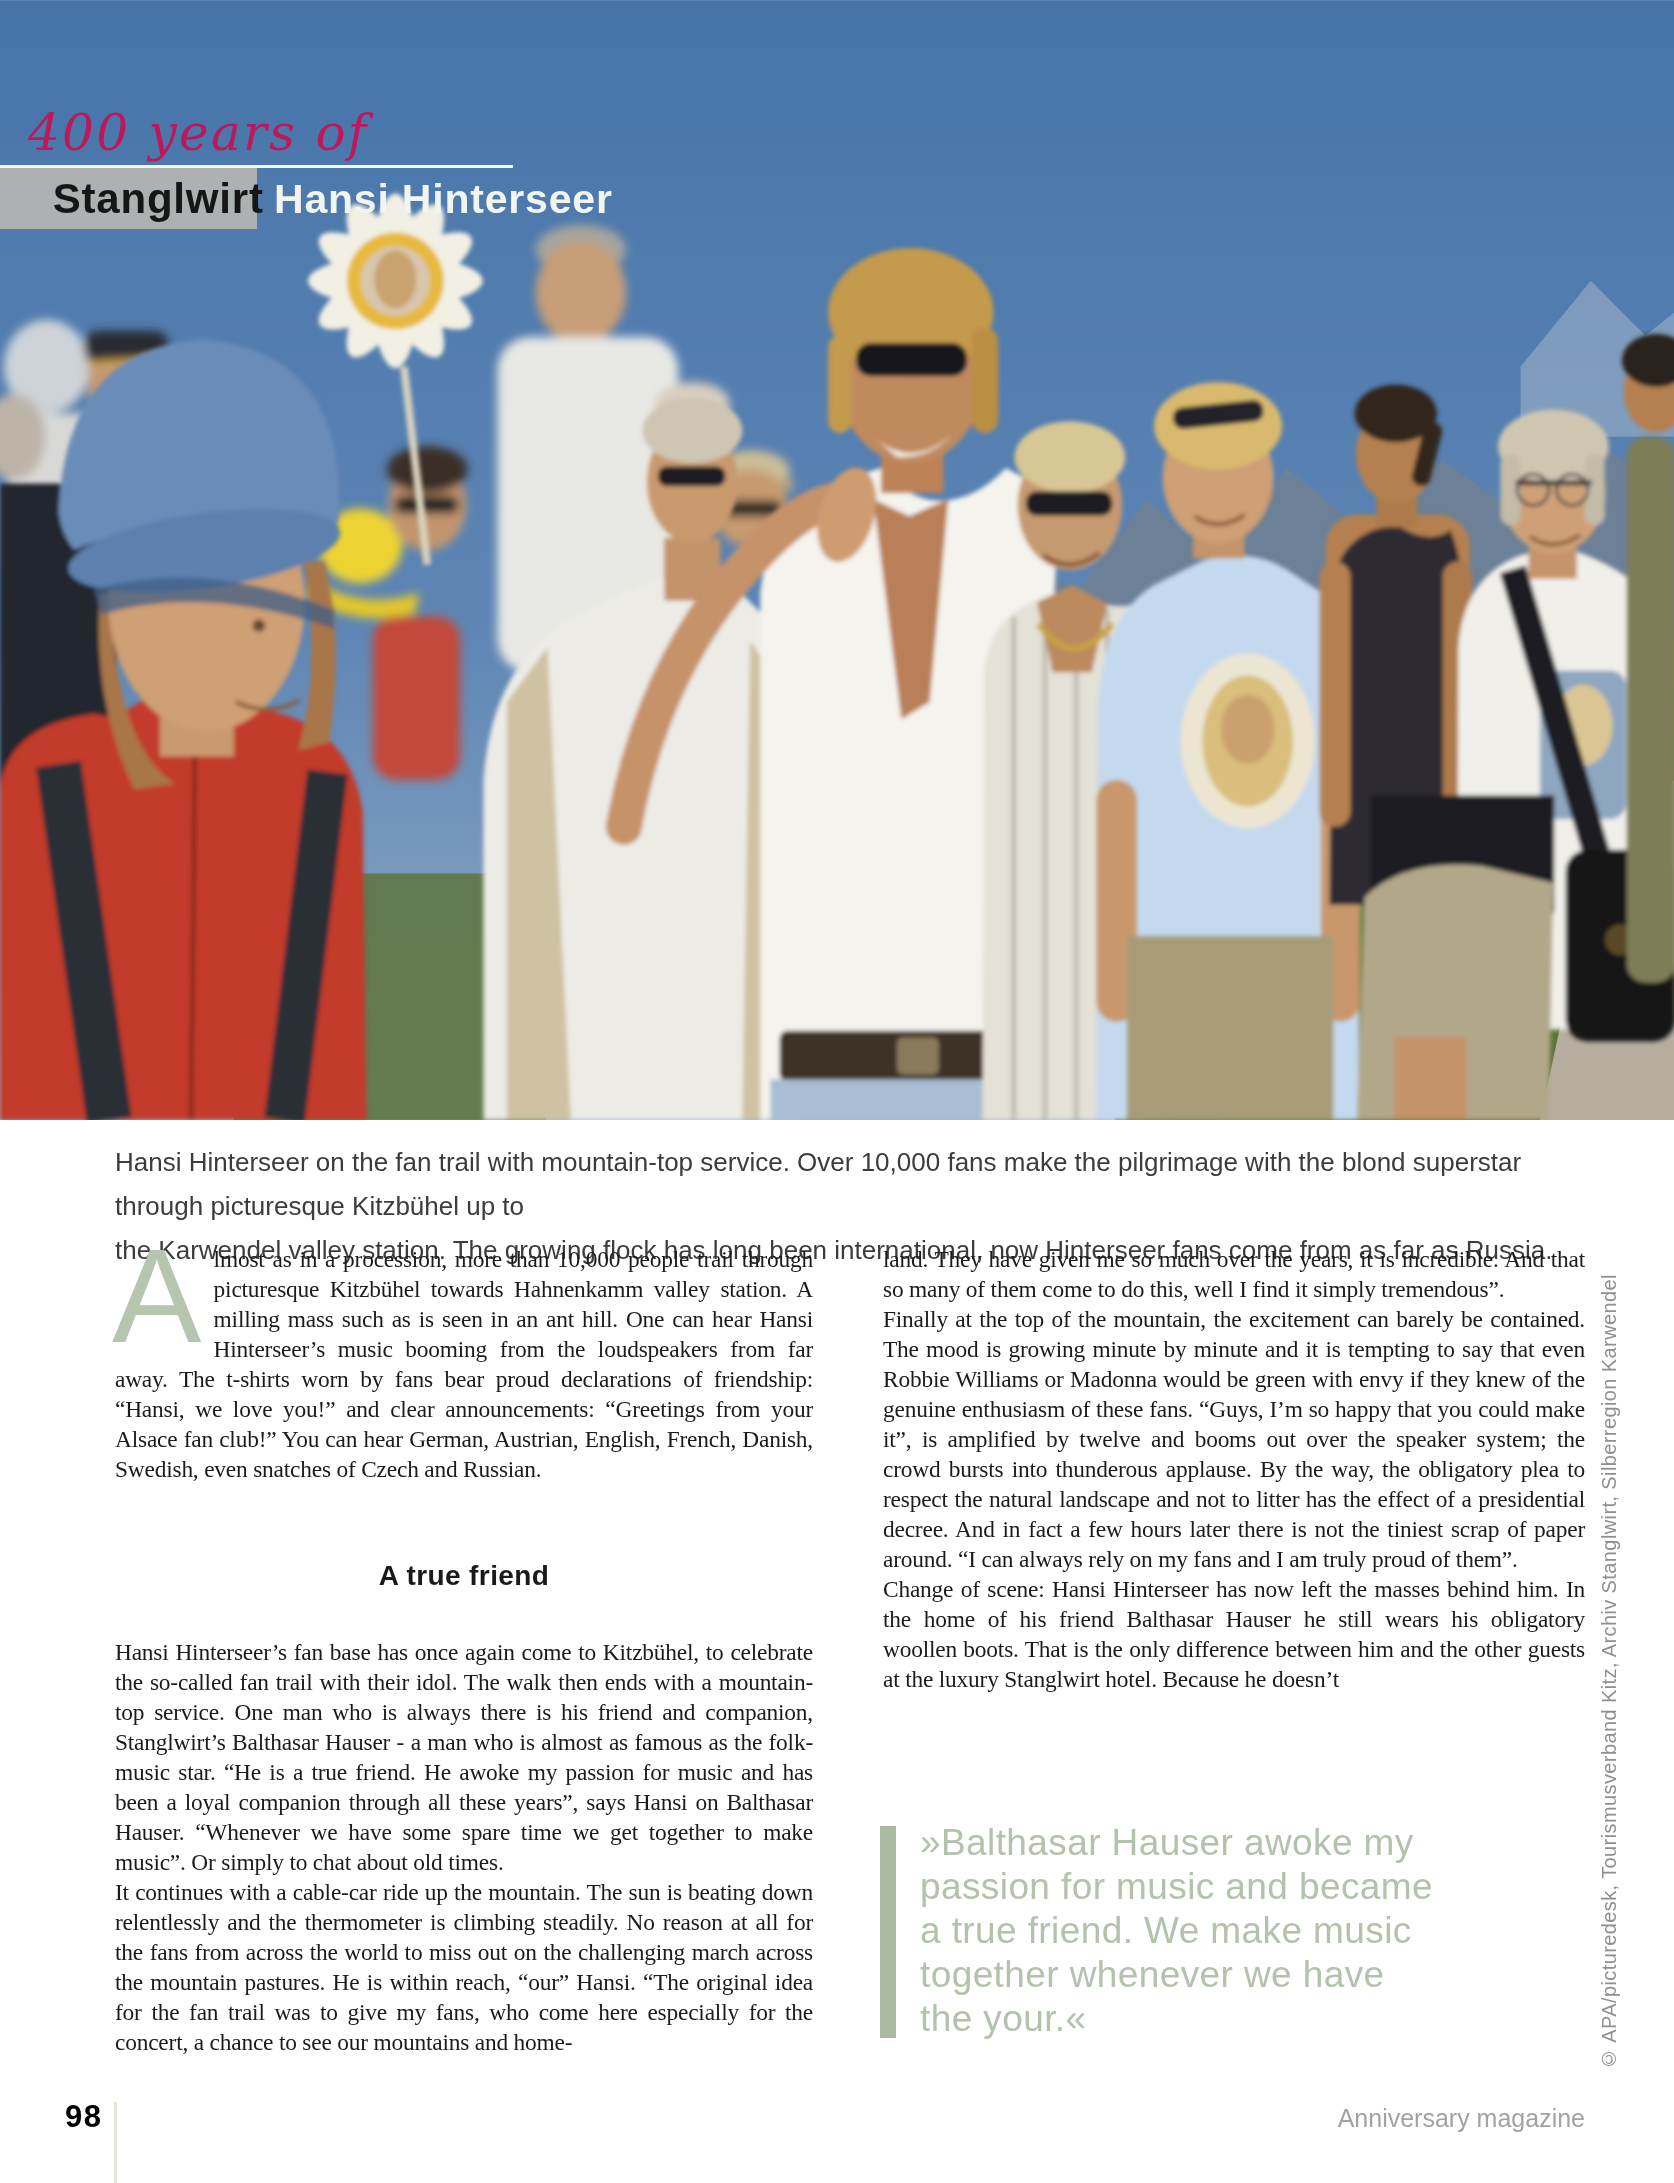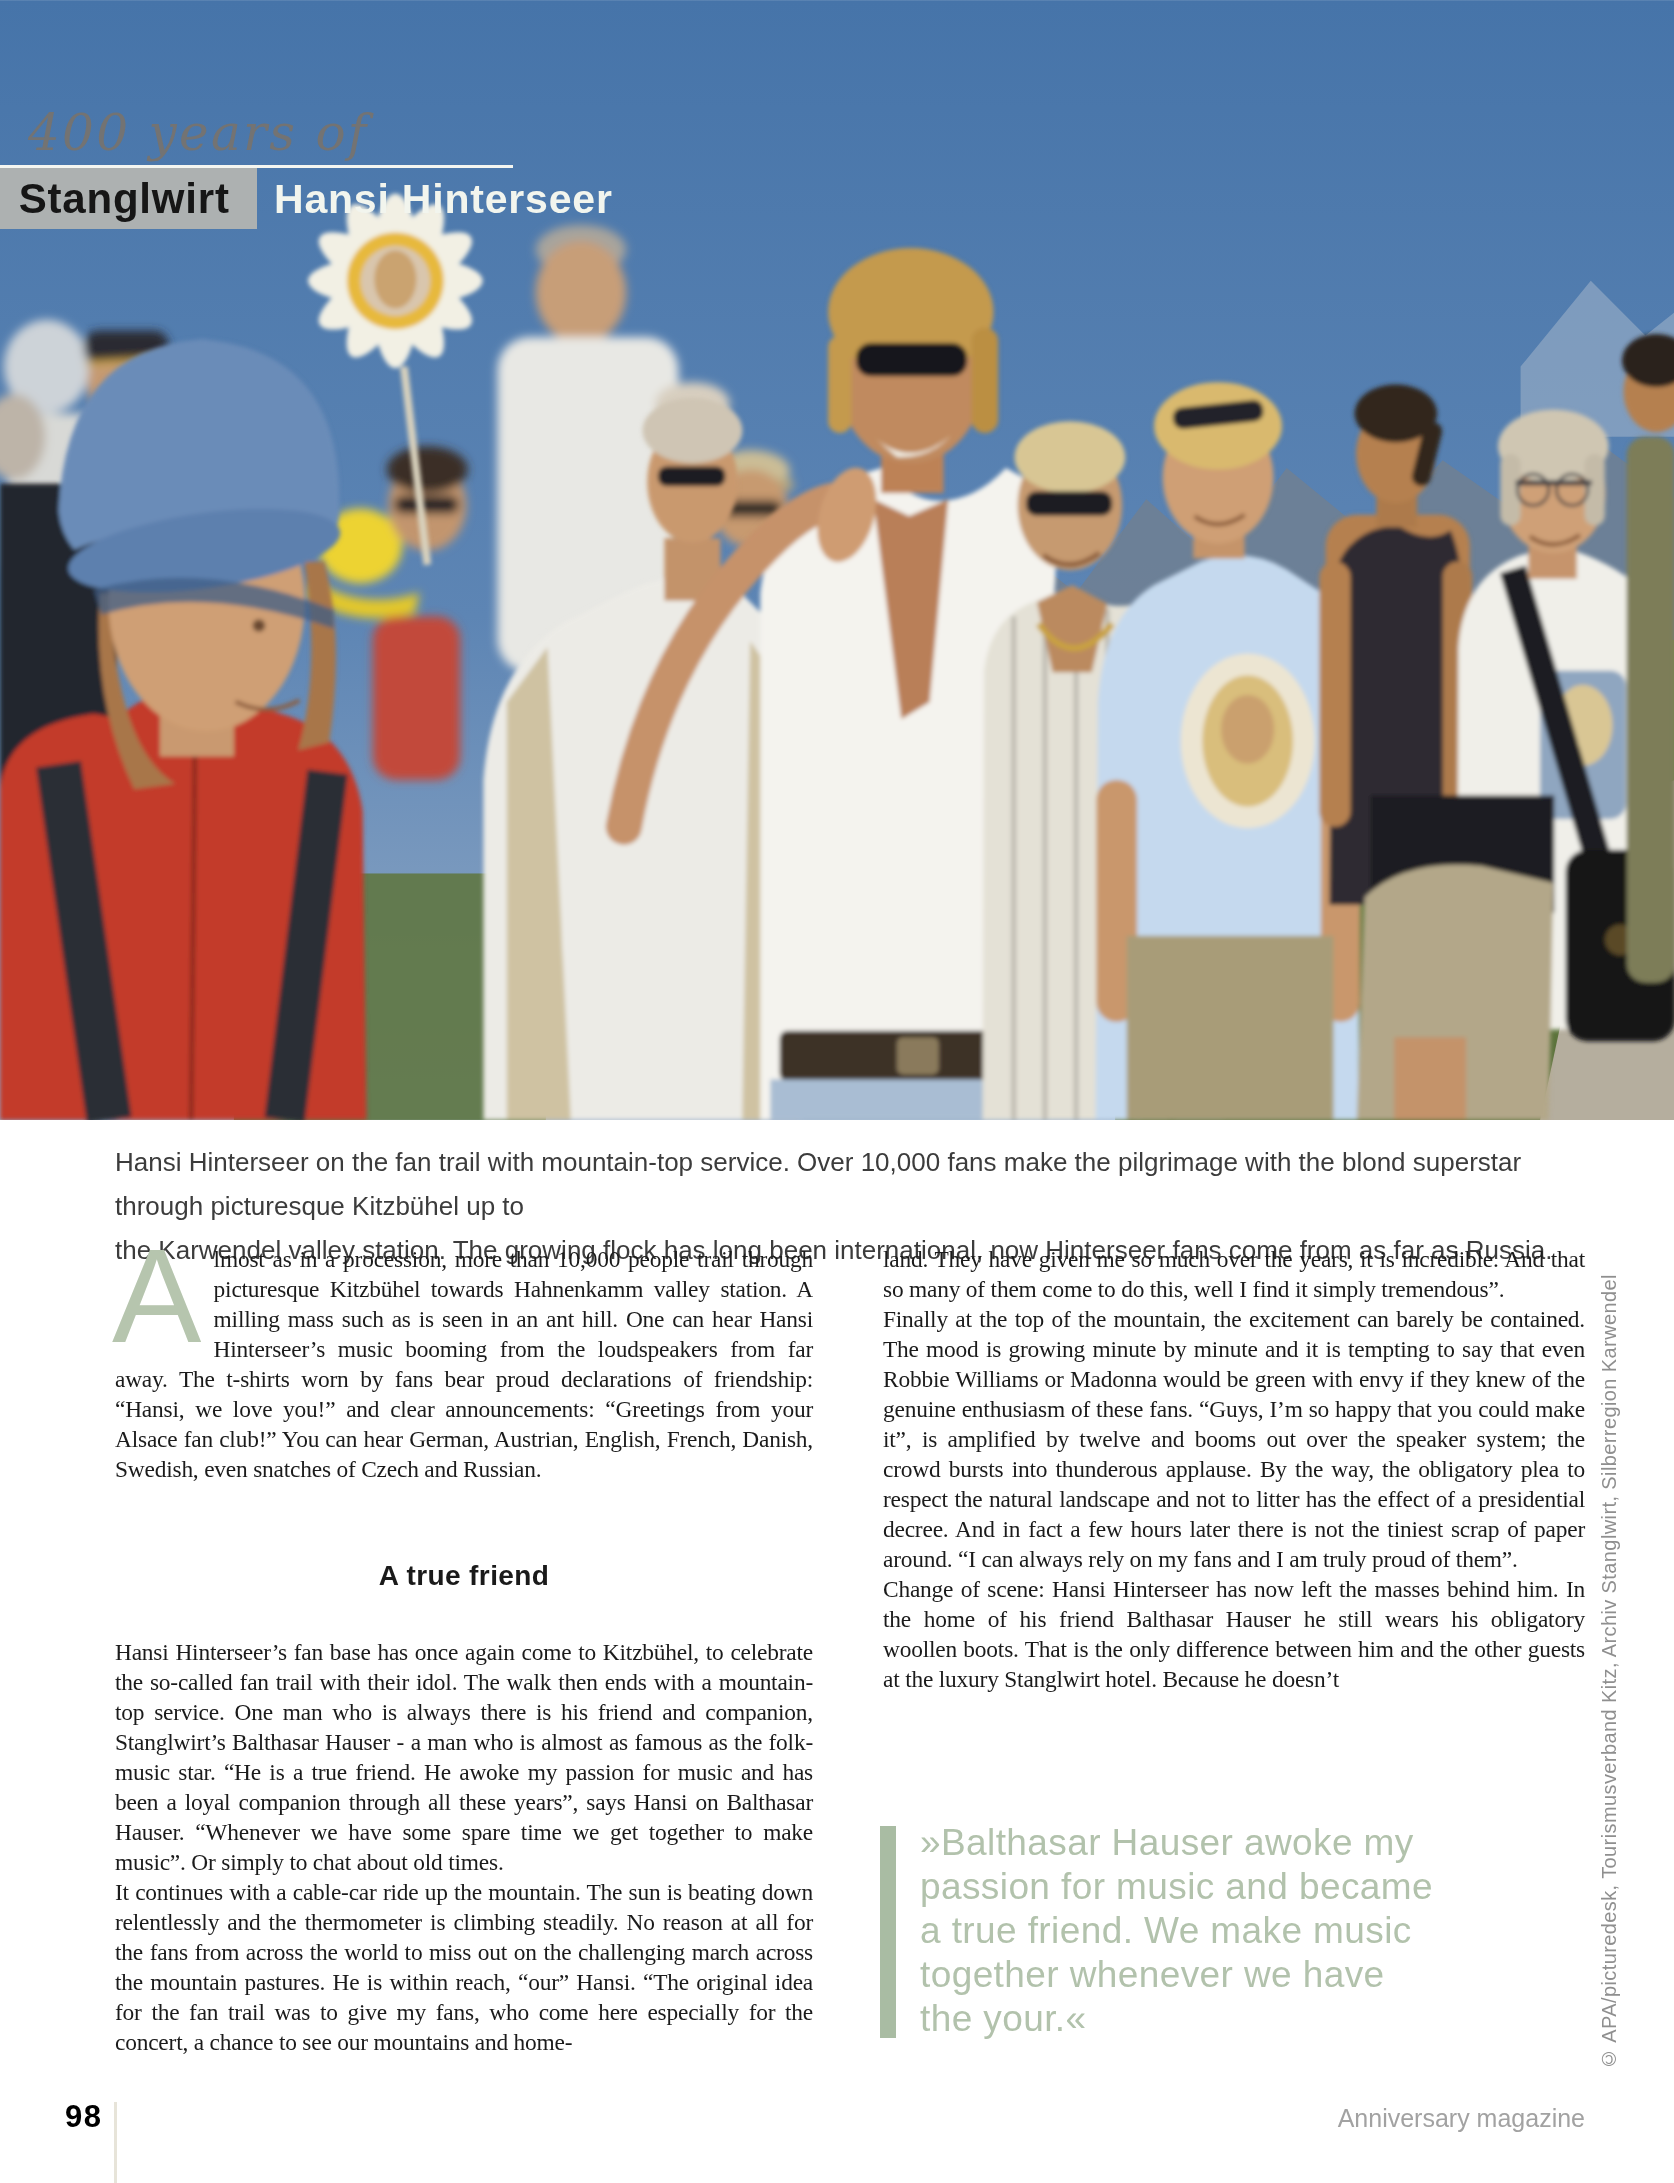--- a/index.html
+++ b/index.html
@@ -3,25 +3,25 @@
 <meta charset="utf-8">
 <style>
   html,body{margin:0;padding:0;background:#888;}
   .page{position:relative;width:1675px;height:2183px;background:#ffffff;overflow:hidden;
         font-family:"Liberation Sans",sans-serif;}
   
   .photo{position:absolute;left:0;top:0;width:1675px;height:1120px;}
   .photo svg{display:block;width:100%;height:100%;}
   
   .hdr-script{position:absolute;left:28px;top:108px;font-family:"DejaVu Serif",serif;
-      font-style:italic;font-size:50px;line-height:50px;color:#737373;letter-spacing:2.3px;}
+      font-style:italic;font-size:50px;line-height:50px;color:#be185d;letter-spacing:2.3px;}
   .hdr-line{position:absolute;left:0;top:165px;width:513px;height:3.1px;background:#f4f6f1;}
   .hdr-box{position:absolute;left:0;top:168px;width:257px;height:61px;background:rgba(178,180,177,0.95);
       display:flex;align-items:center;}
-  .hdr-brand{font-weight:700;font-size:42px;color:#161616;padding-left:18.7px;letter-spacing:0.8px;}
+  .hdr-brand{font-weight:700;font-size:42px;color:#161616;padding-left:18.7px;letter-spacing:0.8px;margin-left:34px;}
   .hdr-title{position:absolute;left:274px;top:176px;font-weight:700;font-size:41px;color:#f2f5ee;letter-spacing:0.8px;}
   
   .caption{position:absolute;left:115px;top:1140px;width:1482px;font-size:26px;line-height:44px;color:#3c3c3c;}
   
   .col{position:absolute;top:1244px;font-family:"Liberation Serif",serif;font-size:23.4px;
        line-height:30px;color:#1b1b1b;text-align:justify;letter-spacing:-0.2px;}
   .col p{margin:0;}
   .col-left{left:115px;width:698px;}
   .col-right{left:883px;width:702px;}
   .dropcap{float:left;font-family:"Liberation Sans",sans-serif;font-weight:400;

